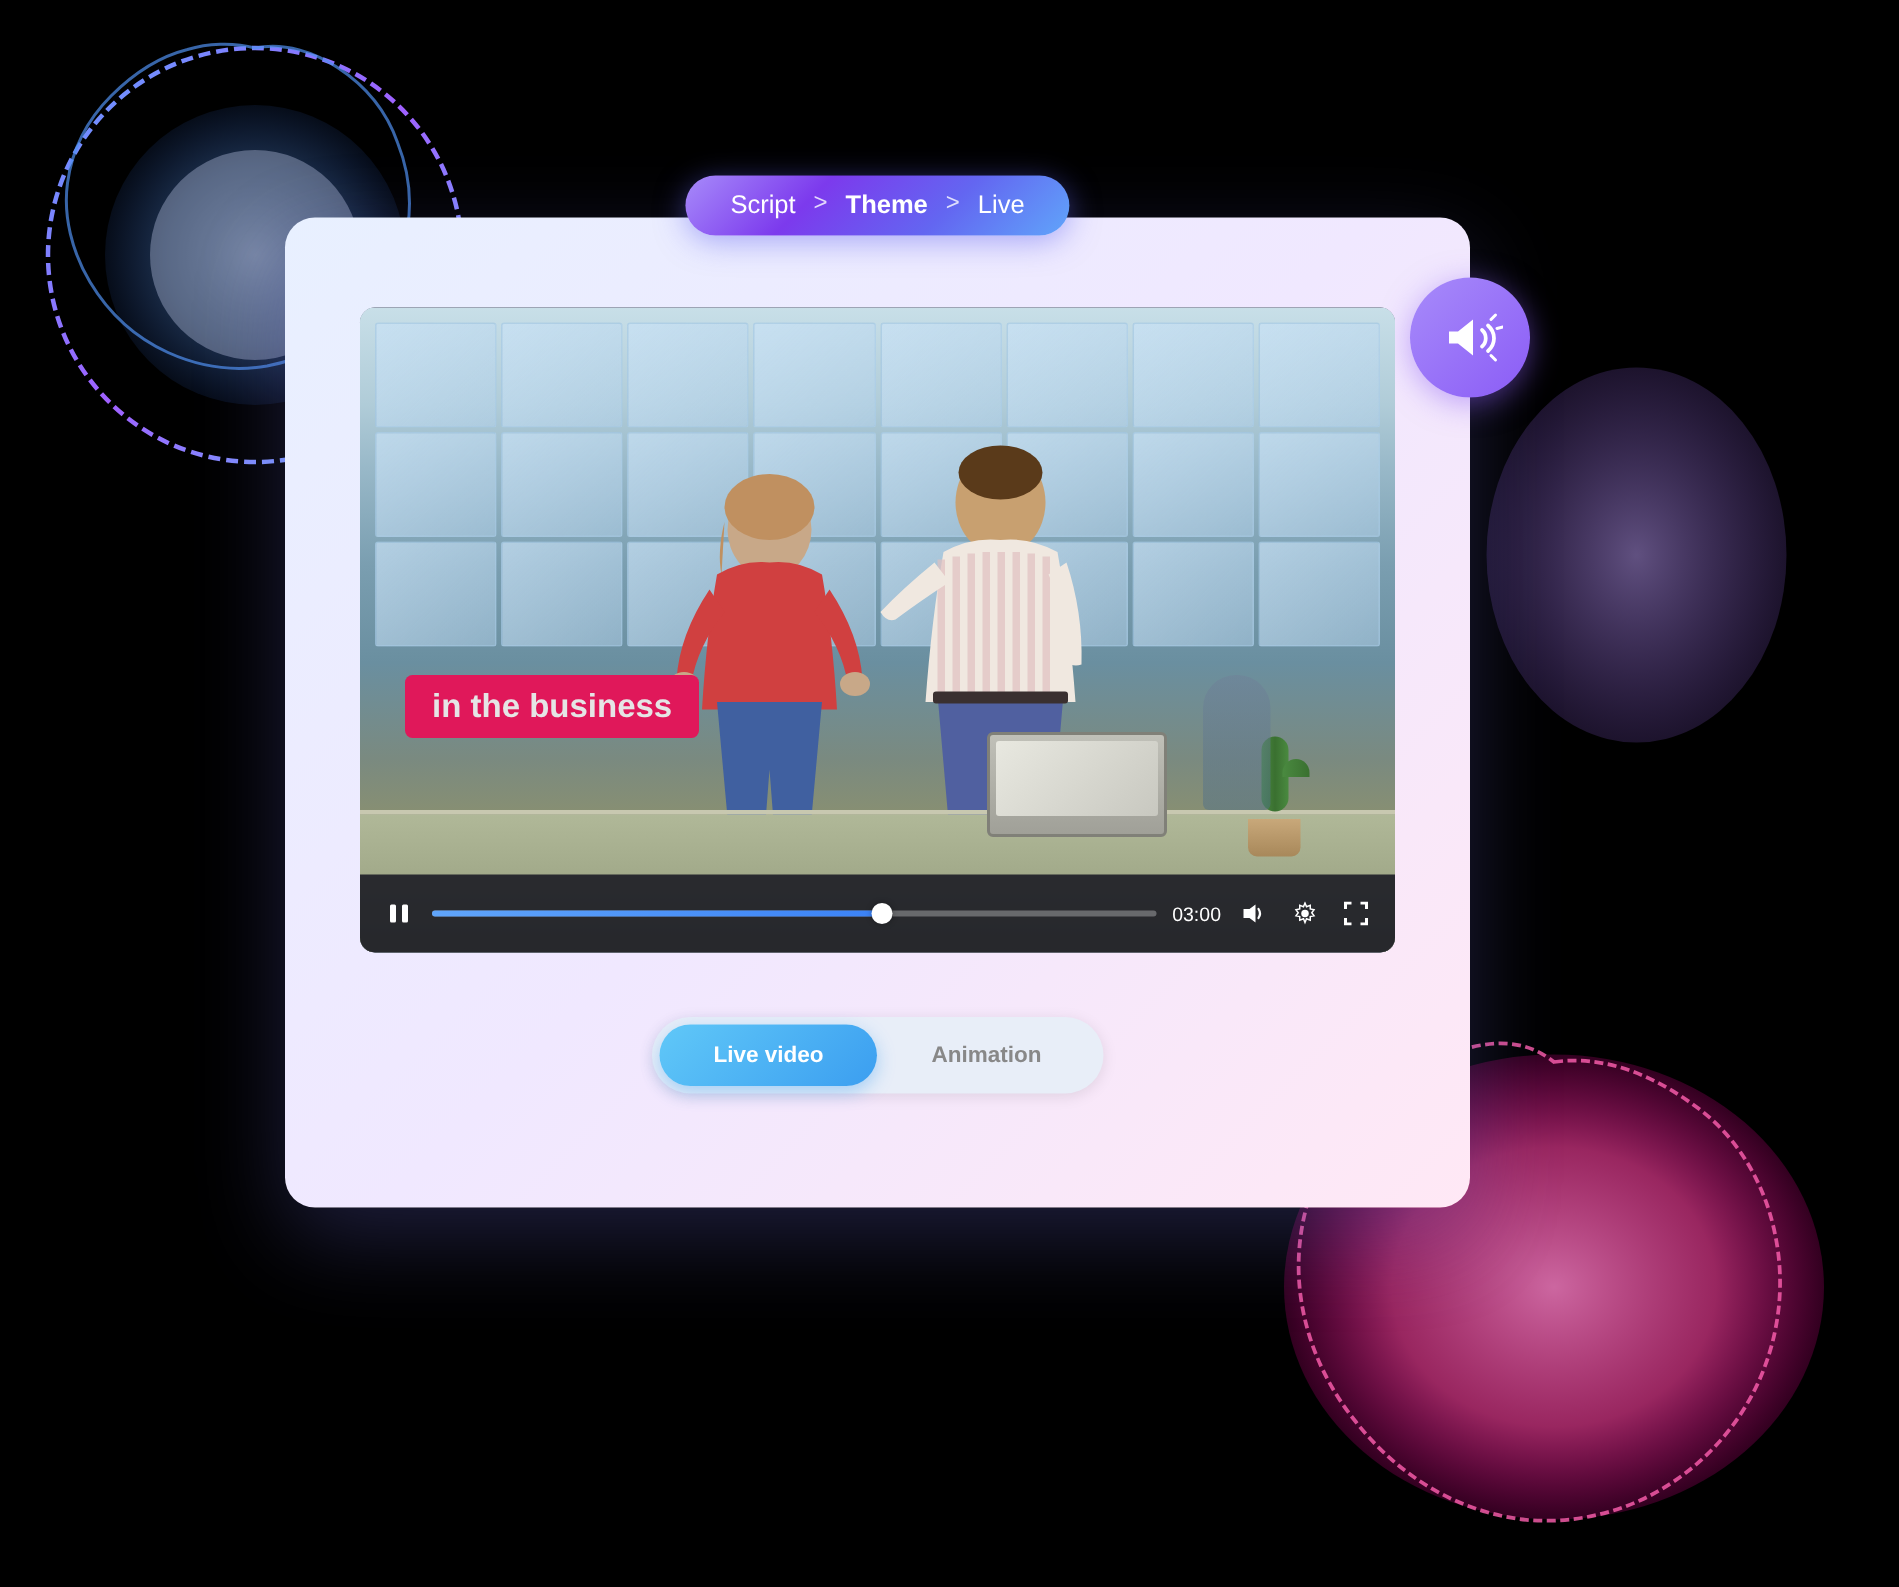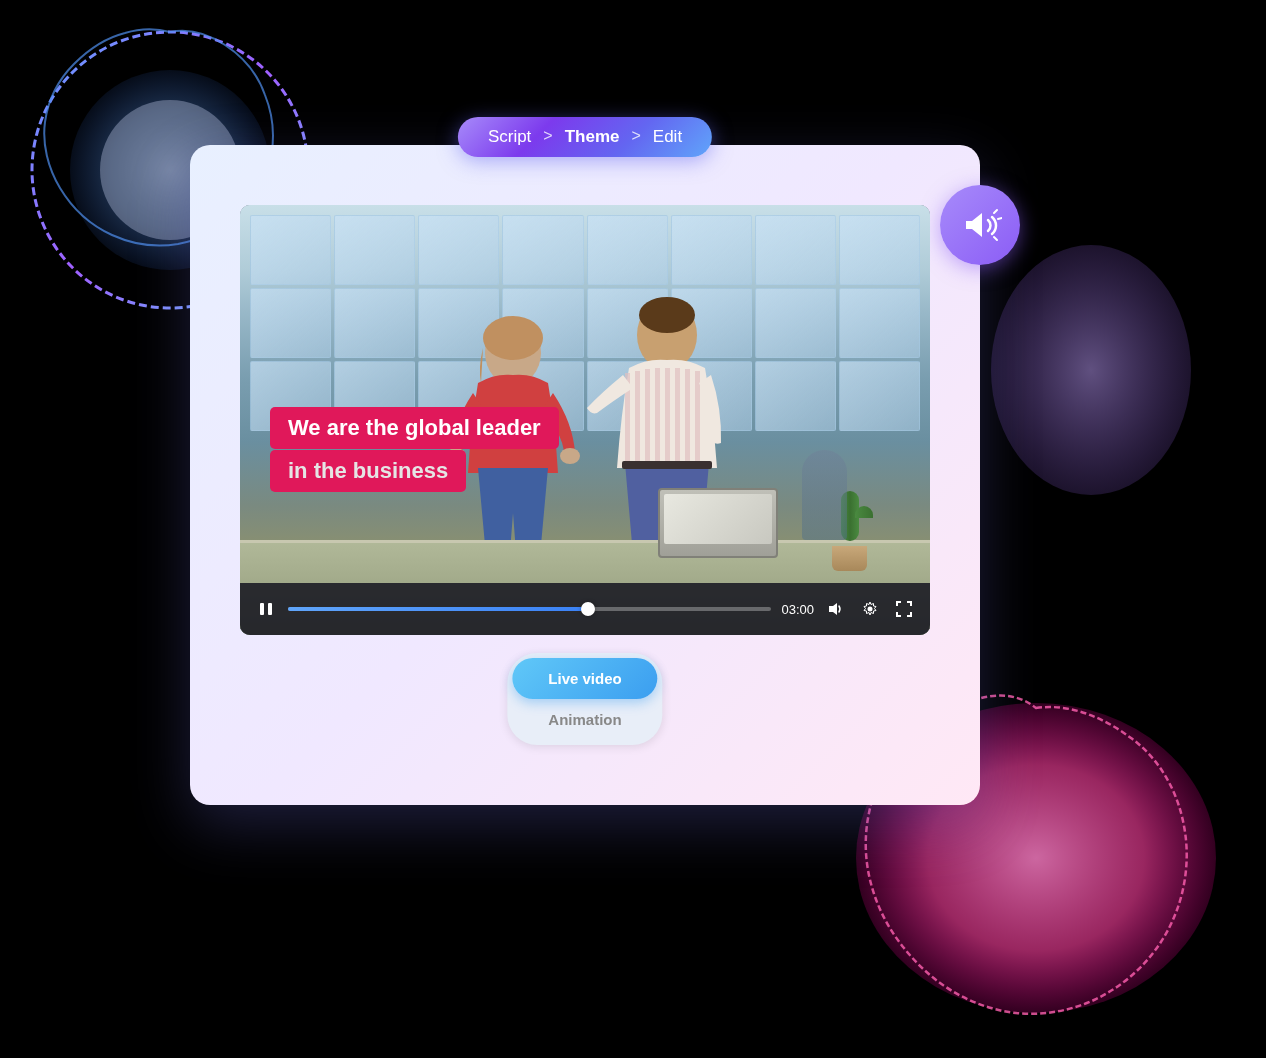--- a/index.html
+++ b/index.html
@@ -280,30 +280,29 @@
 
     .time-label {
       color: #fff;
       font-size: 13px;
       white-space: nowrap;
     }
 
     
     .tab-buttons {
       position: absolute;
-      bottom: 60px;
+      bottom: 76px;
       left: 50%;
       transform: translateX(-50%);
       display: flex;
       gap: 0;
       background: #e8eef8;
       border-radius: 30px;
       padding: 5px;
       box-shadow: 0 2px 10px rgba(0,0,0,0.1);
-      flex-direction: column;
     }
 
     .tab-btn {
       padding: 12px 36px;
       border-radius: 25px;
       border: none;
       font-size: 15px;
       font-weight: 600;
       cursor: pointer;
     }
@@ -394,21 +393,21 @@
     <ellipse cx="115" cy="140" rx="100" ry="125" fill="url(#purpGrad)"></ellipse>
   </svg>
 
   <div class="card">
 
     <div class="breadcrumb-nav">
       <span class="breadcrumb-item">Script</span>
       <span class="breadcrumb-separator">&gt;</span>
       <span class="breadcrumb-item active">Theme</span>
       <span class="breadcrumb-separator">&gt;</span>
-      <span class="breadcrumb-item">Edit</span>
+      <span class="breadcrumb-item">Live</span>
     </div>
 
     <div class="megaphone-badge">
 
       <svg width="44" height="44" viewBox="0 0 44 44" fill="none">
         <path d="M8 18v8h6l10 8V10L14 18H8z" fill="white"></path>
         <path d="M34 14c2.5 2.2 4 5.3 4 8.5s-1.5 6.3-4 8.5" stroke="white" stroke-width="2.5" stroke-linecap="round" fill="none"></path>
         <path d="M30 17c1.5 1.3 2.5 3.2 2.5 5.5s-1 4.2-2.5 5.5" stroke="white" stroke-width="2.5" stroke-linecap="round" fill="none"></path>
 
         <line x1="36" y1="10" x2="39" y2="7" stroke="white" stroke-width="2" stroke-linecap="round"></line>
@@ -505,21 +504,20 @@
             <div class="cactus-arm"></div>
           </div>
           <div class="cactus-pot"></div>
         </div>
 
         <div style="position:absolute;bottom:22%;right:5%;width:50px;height:100px;background:linear-gradient(180deg,#8090a8,#6070888);border-radius:25px 25px 5px 5px;opacity:0.6;"></div>
         <div style="position:absolute;bottom:22%;right:12%;width:45px;height:90px;background:linear-gradient(180deg,#708098,#507088);border-radius:22px 22px 4px 4px;opacity:0.5;"></div>
 
       </div>
 
-      <div class="caption-line1">We are the global leader</div>
       <div class="caption-line2">in the business</div>
 
       <div class="controls-bar">
 
         <div class="ctrl-btn">
           <svg width="16" height="16" viewBox="0 0 16 16" fill="white">
             <rect x="2" y="2" width="4" height="12" rx="1"></rect>
             <rect x="10" y="2" width="4" height="12" rx="1"></rect>
           </svg>
         </div>

